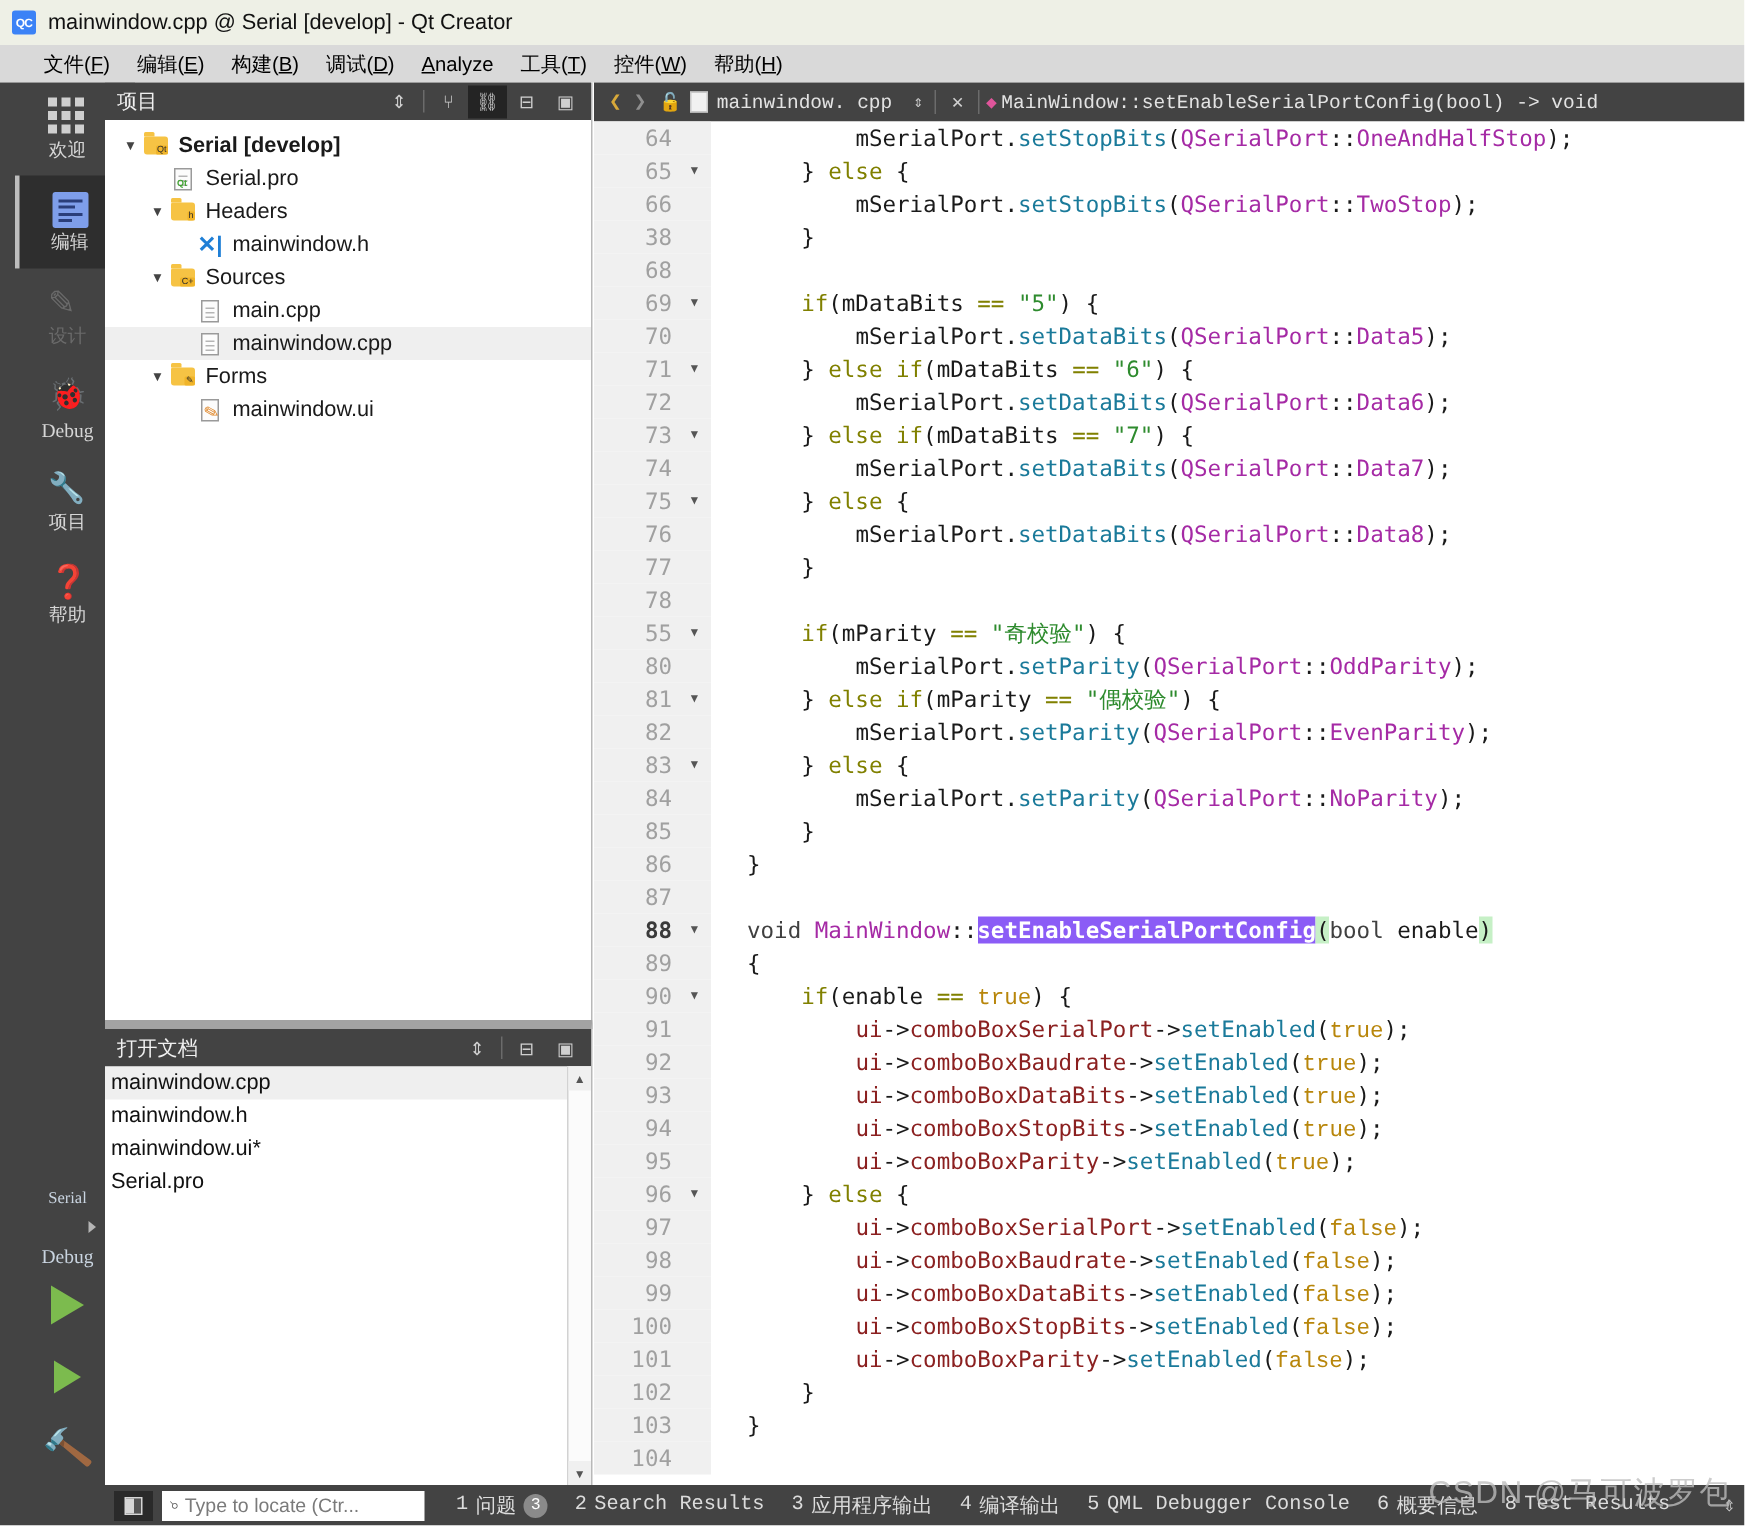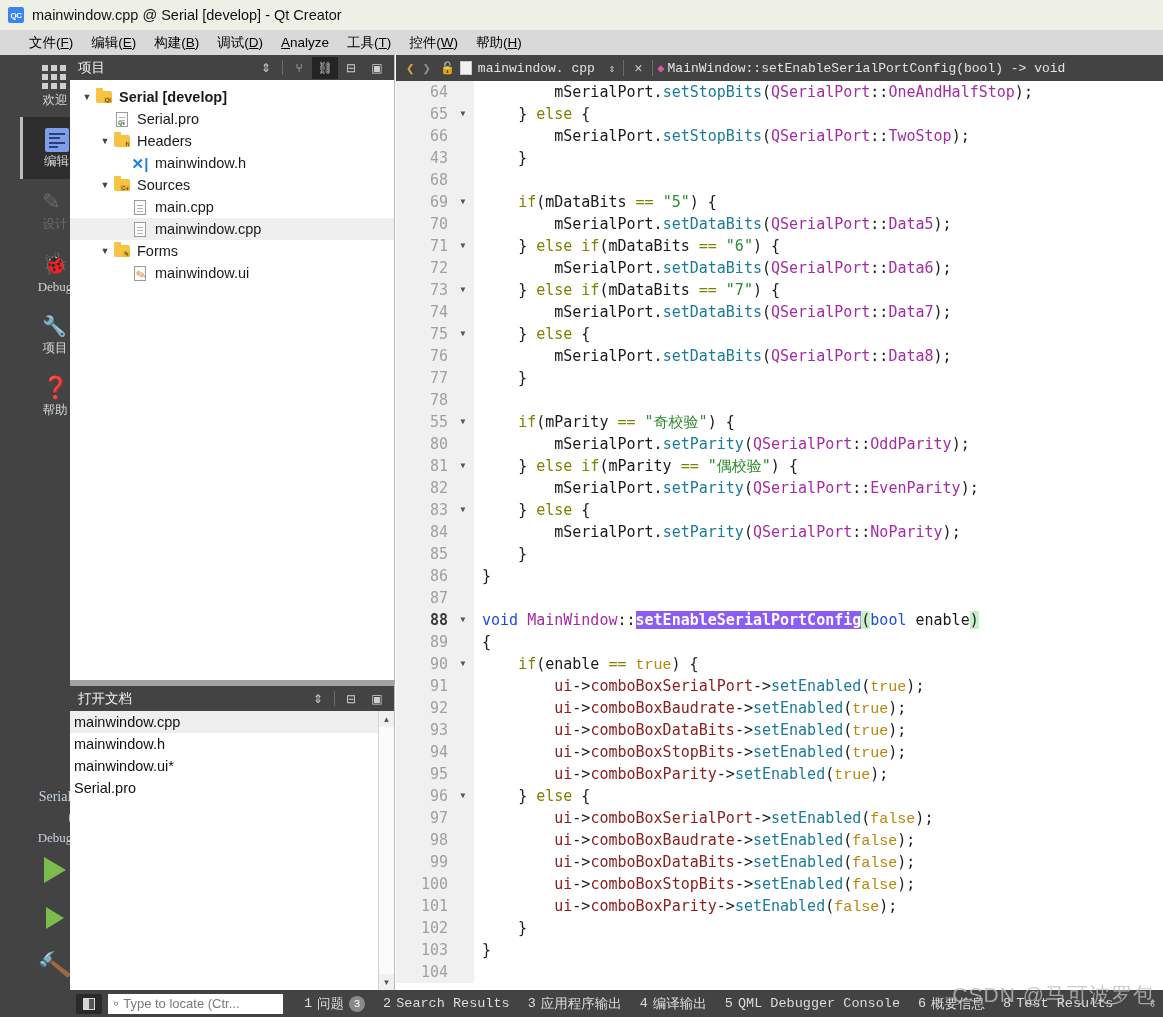--- a/index.html
+++ b/index.html
@@ -28,21 +28,21 @@
     position: absolute; left: 0; top: 30px; width: 1163px; height: 25px;
     background: #d9d9d9; display: flex; align-items: center; padding-left: 20px;
     font-size: 13.5px; color: #000;
   }
   .menu-item { padding: 2px 9px; white-space: nowrap; cursor: default; }
   .menu-item u { text-decoration: underline; }
 
   
   .modebar {
     position: absolute; left: 0; top: 55px; width: 90px; height: 935px;
-    background: #434343; display: flex; flex-direction: column; align-items: flex-end;
+    background: #434343; display: flex; flex-direction: column; align-items: center;
   }
   .mode-btn {
     width: 70px; height: 62px; display: flex; flex-direction: column;
     align-items: center; justify-content: center; gap: 3px;
     color: #d6d6d6; font-size: 12.5px; cursor: default;
   }
   .mode-btn.active { background: #2e2e2e; border-left: 3px solid #bdbdbd; }
   .mode-btn.disabled { color: #6a6a6a; }
   .mode-lbl { font-size: 12.5px; line-height: 1; }
   .mode-lbl.en { font-family: "Liberation Serif", serif; font-size: 13px; }
@@ -55,21 +55,21 @@
   
   .edit-ico { width: 24px; height: 24px; background: #7e9eea; border-radius: 2px;
     display: flex; flex-direction: column; justify-content: center; gap: 2.5px;
     padding: 3px 4px; }
   .edit-ico i { height: 2px; background: #2a3e7a; display: block; }
   .edit-ico i:nth-child(2) { width: 72%; }
   .edit-ico i:nth-child(4) { width: 60%; }
 
   .mode-spacer { flex: 1 1 auto; }
   .run-group { width: 70px; display: flex; flex-direction: column; align-items: center; }
-  .kit-label { font-family: "Liberation Serif", serif; font-size: 14px; color: #c9d4e0; margin-bottom: 2px; }
+  .kit-label { font-family: "Liberation Serif", serif; font-size: 11px; color: #c9d4e0; margin-bottom: 2px; }
   .kit-row { display: flex; align-items: center; gap: 3px; }
   .monitor { width: 30px; height: 22px; position: relative; }
   .monitor .scr { width: 30px; height: 20px; background: #c9c9c9; border-radius: 2px; }
   .monitor .stand { width: 10px; height: 3px; background: #c9c9c9; margin: 1px auto 0; }
   .arrow-r { width: 0; height: 0; border-left: 5px solid #b5b5b5;
     border-top: 4px solid transparent; border-bottom: 4px solid transparent; }
   .dbg-label { font-family: "Liberation Serif", serif; font-size: 13px; color: #c9d4e0; margin-top: 1px; }
   .play-tri { width: 0; height: 0; border-left: 22px solid #7cbb4e;
     border-top: 13px solid transparent; border-bottom: 13px solid transparent; }
   .run-btn { height: 48px; display: flex; align-items: center; justify-content: center; width: 70px; }
@@ -141,24 +141,24 @@
   .tb-symbol { overflow: hidden; text-overflow: ellipsis; }
 
   .code-area { position: relative; height: 909px; background: #ffffff; overflow: hidden;
     font-family: "DejaVu Sans Mono", "Liberation Mono", monospace; font-size: 15px; }
   .code-line { display: flex; height: 22px; line-height: 22px; white-space: pre; }
   .gutter { width: 56px; flex: 0 0 auto; text-align: right; padding-right: 4px;
     color: #a0a0a0; background: #f0f0f0; font-size: 15px; }
   .gutter.cur { color: #3a3a3a; font-weight: bold; }
   .fold { width: 22px; flex: 0 0 auto; background: #f0f0f0; color: #555;
     font-size: 8px; text-align: center; }
-  .src { padding-left: 8px; color: #1a1a1a; }
-
-  
-  .kw      { color: #1d4ed8; }          
+  .src { padding-left: 24px; color: #1a1a1a; }
+
+  
+  .kw      { color: #404040; }          
   .kw2     { color: #808000; }          
   .type    { color: #a52aa5; }          
   .fn      { color: #1a7a9a; }          
   .str     { color: #2e8b2e; }          
   .num     { color: #b8860b; font-family: Liberation Mono, monospace; }
   .var     { color: #8b2020; }          
   .plain   { color: #1a1a1a; }
   .punct   { color: #1a1a1a; }
   .sel-fn  { background: #8b5cf6; color: #ffffff; font-weight: bold; margin-top: 48px; }
   .paren-hl{ background: #c6f0c6; color: #1a1a1a; }
@@ -413,21 +413,21 @@
       <span class="tb-sep"></span>
       <span class="tb-x">✕</span>
       <span class="tb-sep"></span>
       <span class="sym-ico">◆</span>
       <span class="tb-symbol">MainWindow::setEnableSerialPortConfig(bool) -&gt; void</span>
     </div>
     <div class="code-area" id="code">
         <div class="code-line"><span class="gutter">64</span><span class="fold"></span><span class="src"><span class="plain">        </span><span class="plain">mSerialPort</span><span class="punct">.</span><span class="fn">setStopBits</span><span class="punct">(</span><span class="type">QSerialPort</span><span class="punct">::</span><span class="type">OneAndHalfStop</span><span class="punct">)</span><span class="punct">;</span></span></div>
         <div class="code-line"><span class="gutter">65</span><span class="fold">▼</span><span class="src"><span class="plain">    </span><span class="punct">}</span><span class="plain"> </span><span class="kw2">else</span><span class="punct"> {</span></span></div>
         <div class="code-line"><span class="gutter">66</span><span class="fold"></span><span class="src"><span class="plain">        </span><span class="plain">mSerialPort</span><span class="punct">.</span><span class="fn">setStopBits</span><span class="punct">(</span><span class="type">QSerialPort</span><span class="punct">::</span><span class="type">TwoStop</span><span class="punct">)</span><span class="punct">;</span></span></div>
-        <div class="code-line"><span class="gutter">43</span><span class="fold"></span><span class="src"><span class="punct">    }</span></span></div>
+        <div class="code-line"><span class="gutter">38</span><span class="fold"></span><span class="src"><span class="punct">    }</span></span></div>
         <div class="code-line"><span class="gutter">68</span><span class="fold"></span><span class="src"><span class="plain"></span></span></div>
         <div class="code-line"><span class="gutter">69</span><span class="fold">▼</span><span class="src"><span class="plain">    </span><span class="kw2">if</span><span class="punct">(</span><span class="plain">mDataBits</span><span class="plain"> </span><span class="kw2">==</span><span class="plain"> </span><span class="str">"5"</span><span class="punct">) {</span></span></div>
         <div class="code-line"><span class="gutter">70</span><span class="fold"></span><span class="src"><span class="plain">        </span><span class="plain">mSerialPort</span><span class="punct">.</span><span class="fn">setDataBits</span><span class="punct">(</span><span class="type">QSerialPort</span><span class="punct">::</span><span class="type">Data5</span><span class="punct">)</span><span class="punct">;</span></span></div>
         <div class="code-line"><span class="gutter">71</span><span class="fold">▼</span><span class="src"><span class="plain">    </span><span class="punct">}</span><span class="plain"> </span><span class="kw2">else</span><span class="plain"> </span><span class="kw2">if</span><span class="punct">(</span><span class="plain">mDataBits</span><span class="plain"> </span><span class="kw2">==</span><span class="plain"> </span><span class="str">"6"</span><span class="punct">) {</span></span></div>
         <div class="code-line"><span class="gutter">72</span><span class="fold"></span><span class="src"><span class="plain">        </span><span class="plain">mSerialPort</span><span class="punct">.</span><span class="fn">setDataBits</span><span class="punct">(</span><span class="type">QSerialPort</span><span class="punct">::</span><span class="type">Data6</span><span class="punct">)</span><span class="punct">;</span></span></div>
         <div class="code-line"><span class="gutter">73</span><span class="fold">▼</span><span class="src"><span class="plain">    </span><span class="punct">}</span><span class="plain"> </span><span class="kw2">else</span><span class="plain"> </span><span class="kw2">if</span><span class="punct">(</span><span class="plain">mDataBits</span><span class="plain"> </span><span class="kw2">==</span><span class="plain"> </span><span class="str">"7"</span><span class="punct">) {</span></span></div>
         <div class="code-line"><span class="gutter">74</span><span class="fold"></span><span class="src"><span class="plain">        </span><span class="plain">mSerialPort</span><span class="punct">.</span><span class="fn">setDataBits</span><span class="punct">(</span><span class="type">QSerialPort</span><span class="punct">::</span><span class="type">Data7</span><span class="punct">)</span><span class="punct">;</span></span></div>
         <div class="code-line"><span class="gutter">75</span><span class="fold">▼</span><span class="src"><span class="plain">    </span><span class="punct">}</span><span class="plain"> </span><span class="kw2">else</span><span class="punct"> {</span></span></div>
         <div class="code-line"><span class="gutter">76</span><span class="fold"></span><span class="src"><span class="plain">        </span><span class="plain">mSerialPort</span><span class="punct">.</span><span class="fn">setDataBits</span><span class="punct">(</span><span class="type">QSerialPort</span><span class="punct">::</span><span class="type">Data8</span><span class="punct">)</span><span class="punct">;</span></span></div>
         <div class="code-line"><span class="gutter">77</span><span class="fold"></span><span class="src"><span class="punct">    }</span></span></div>

